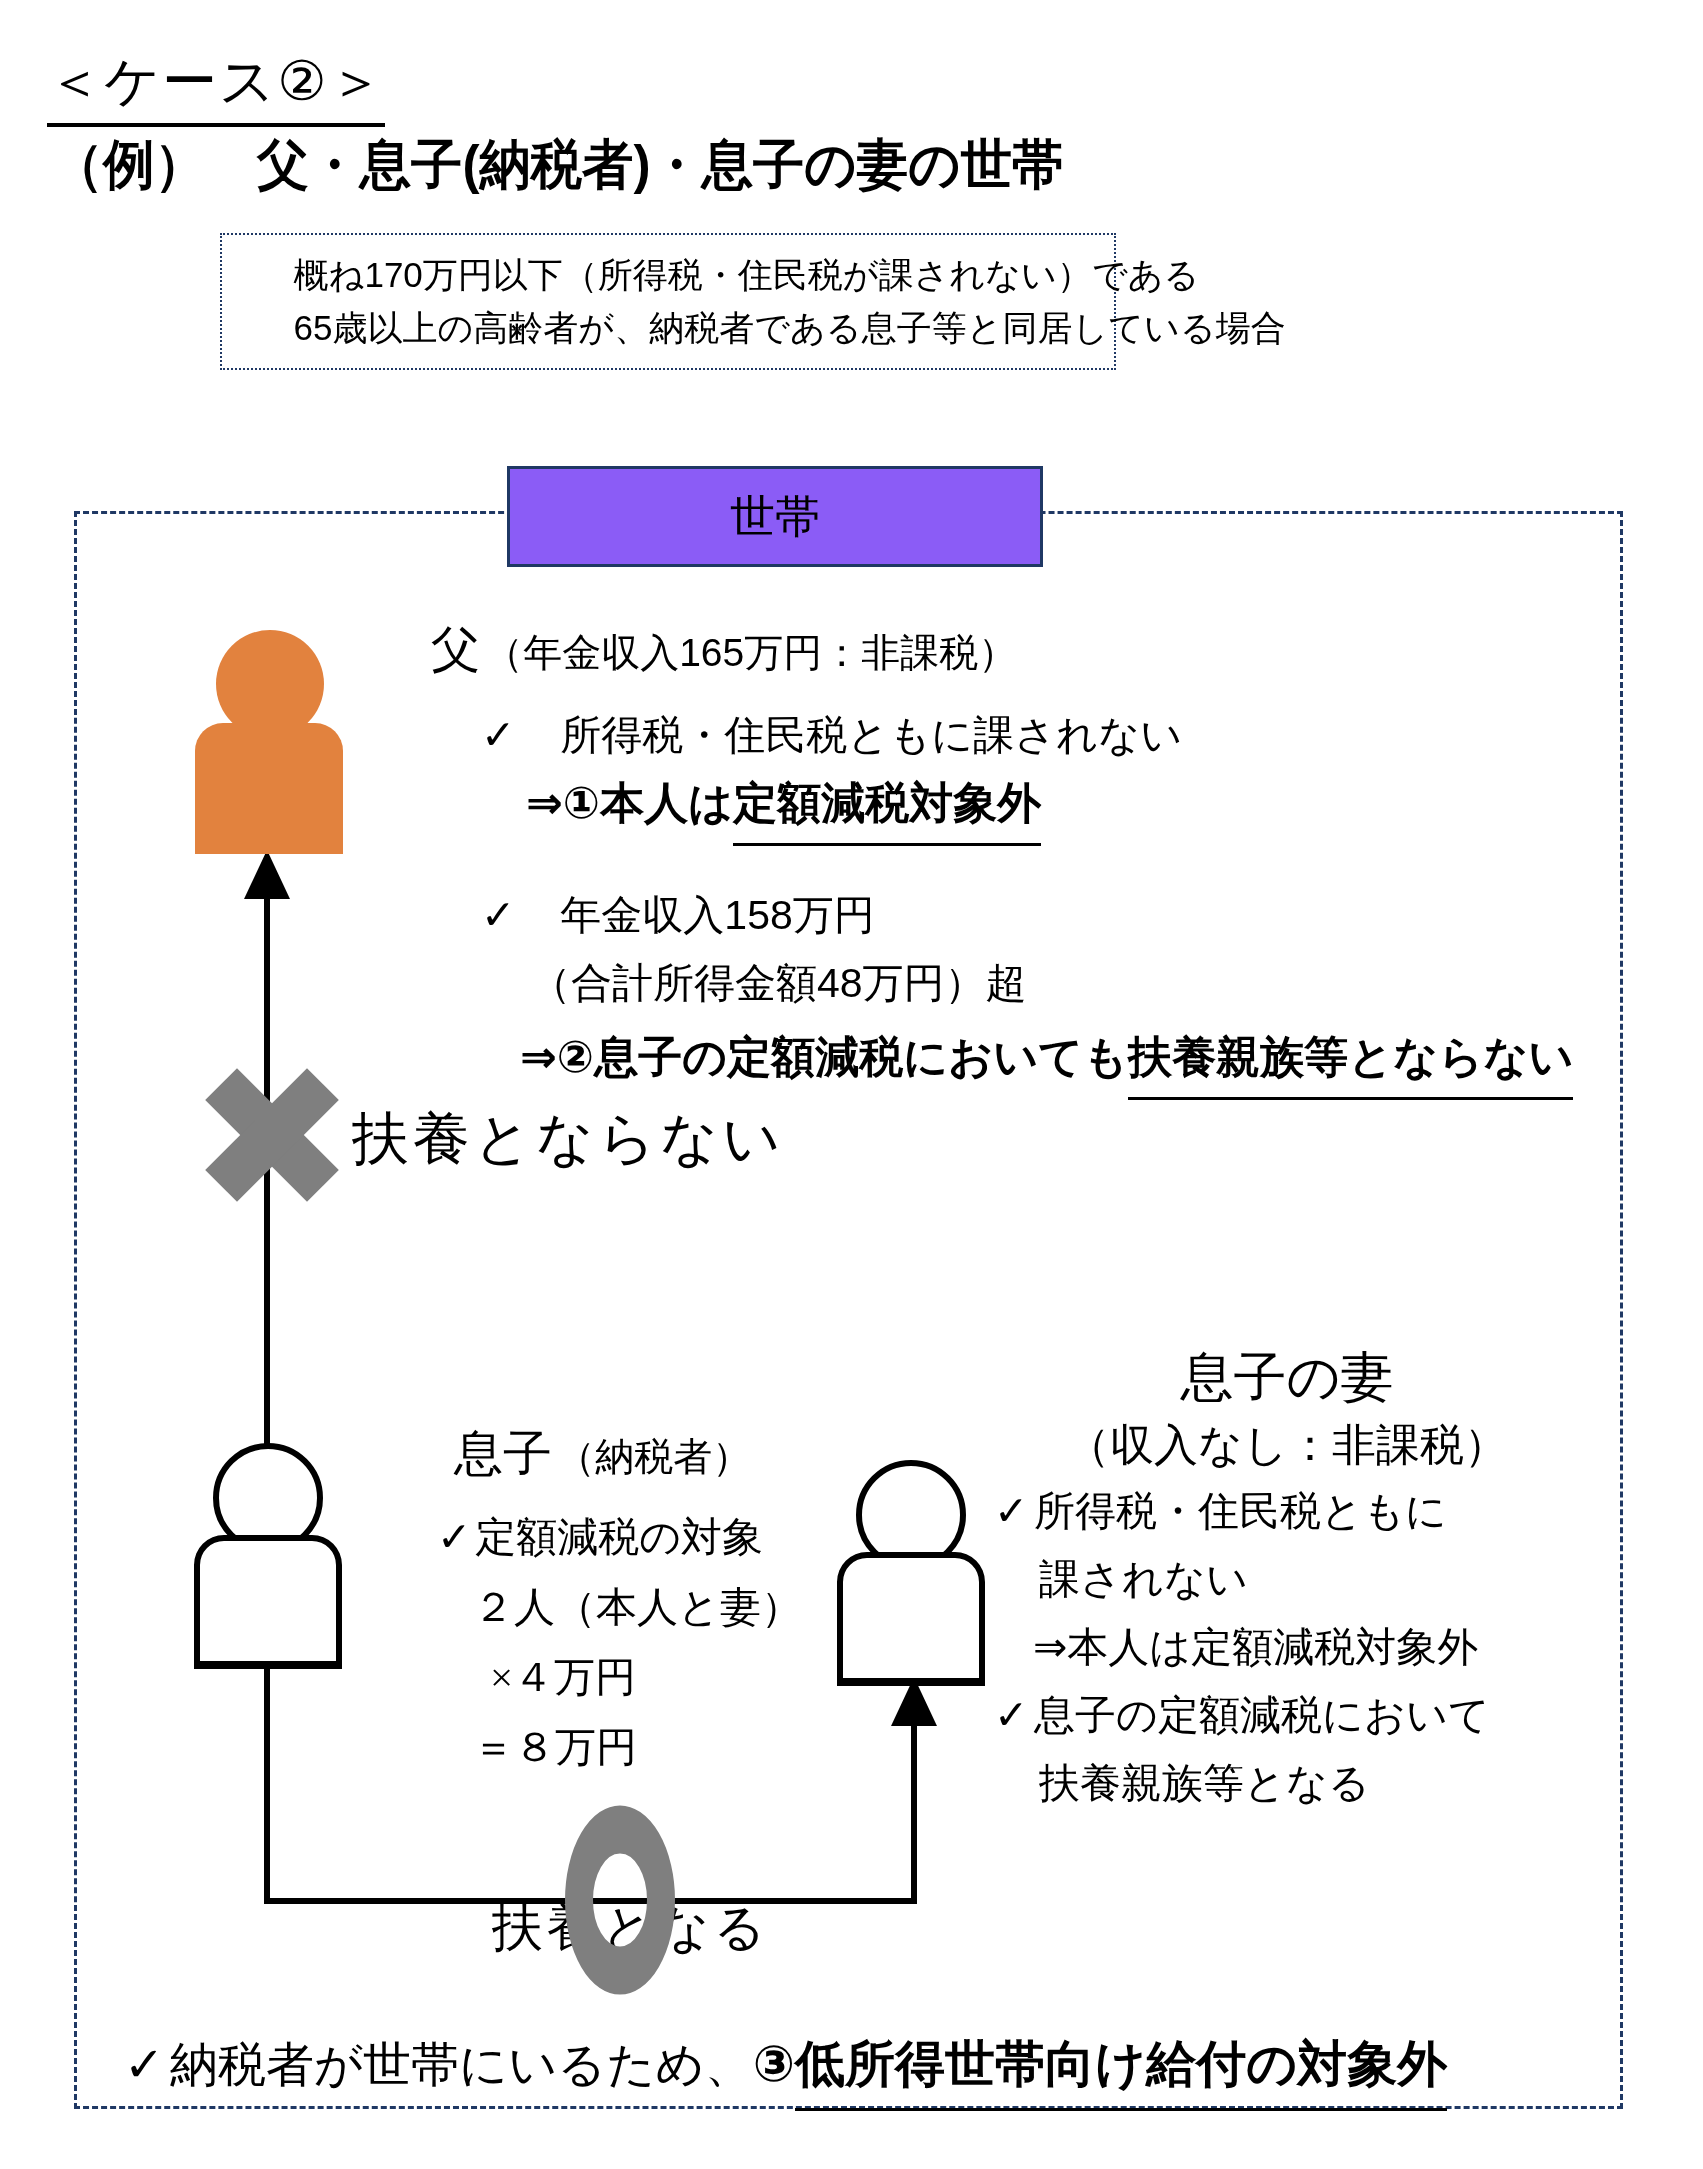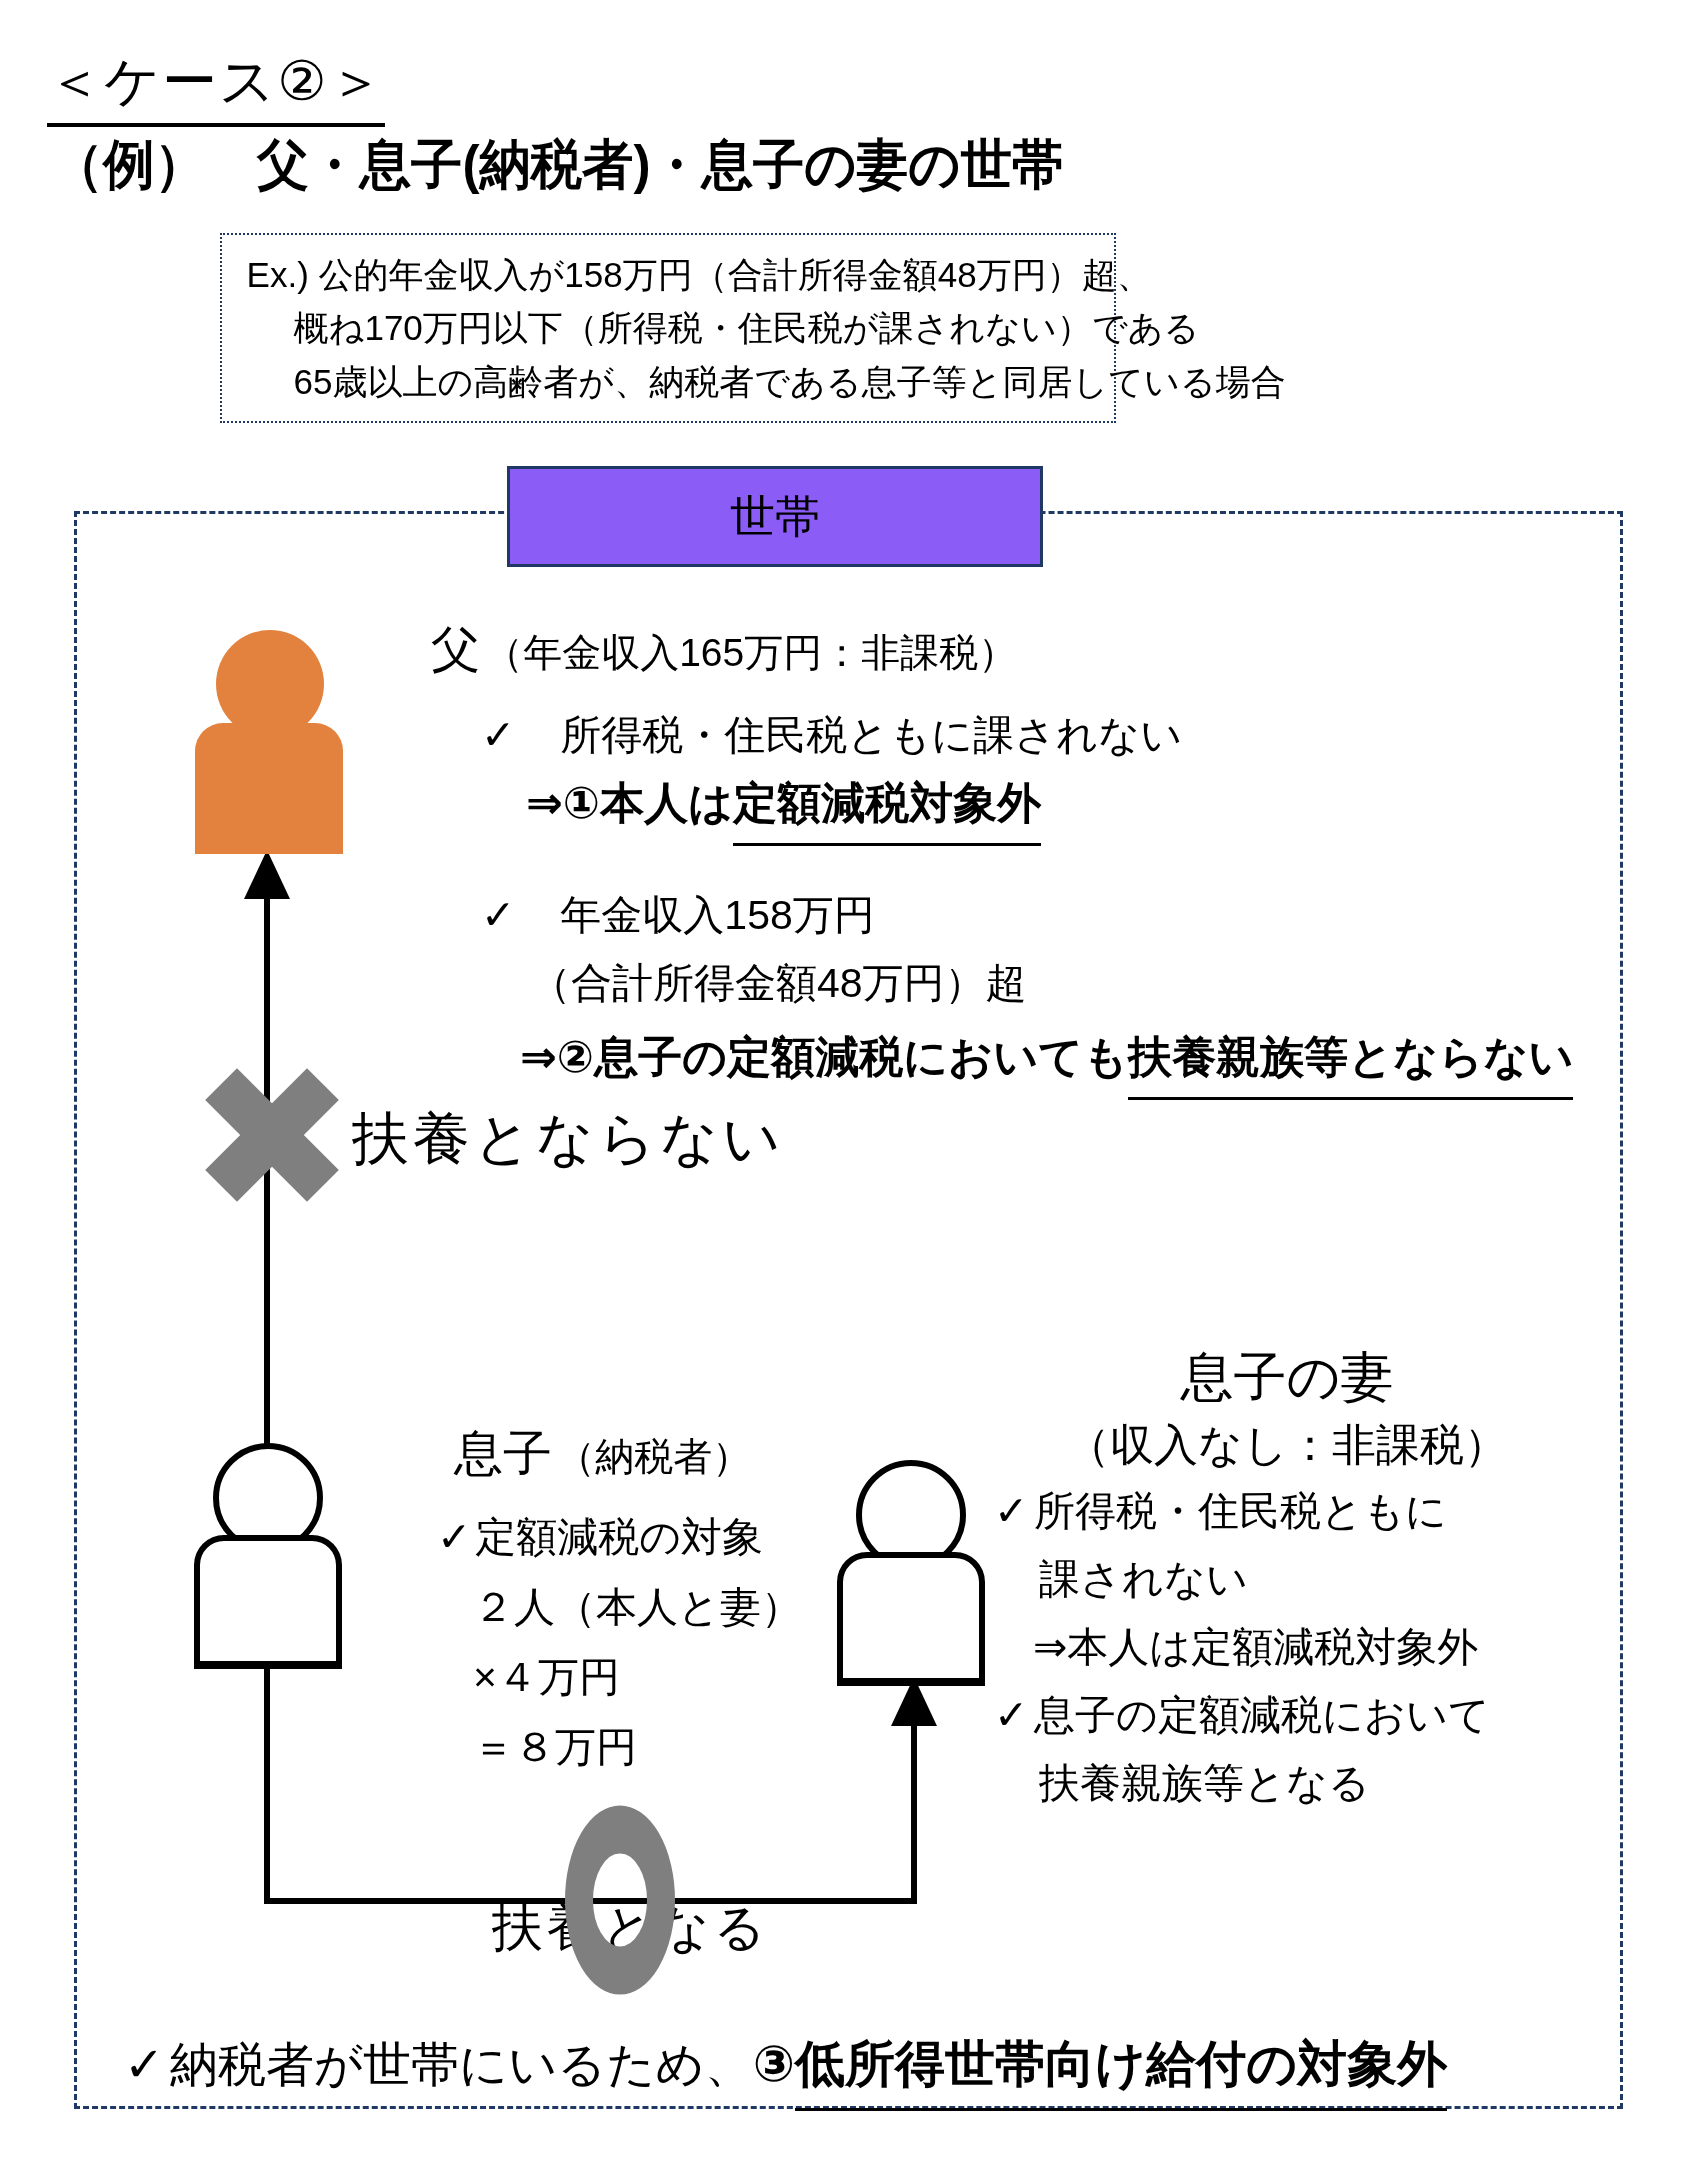--- a/index.html
+++ b/index.html
@@ -60,21 +60,20 @@
   .wife-center{text-align:center;}
   .z2{z-index:2;}
 </style>
 </head>
 <body>
 
 <div class="abs title nowrap">＜ケース②＞</div>
 <div class="abs subtitle nowrap">（例）　父・息子(納税者)・息子の妻の世帯</div>
 
 <div class="abs ex-box">
-  <div class="ex-line">Ex.) 公的年金収入が158万円（合計所得金額48万円）超、</div>
   <div class="ex-line ex-indent">概ね170万円以下（所得税・住民税が課されない）である</div>
   <div class="ex-line ex-indent">65歳以上の高齢者が、納税者である息子等と同居している場合</div>
 </div>
 
 <div class="abs household"></div>
 <div class="abs setai-box">
   <span>世帯</span>
 </div>
 
 <div class="abs line" style="left:264px;top:869px;width:5.7px;height:585px;"></div>
@@ -114,21 +113,21 @@
 </div>
 
 <div class="abs nowrap" style="left:454px;top:1421px;">
   <span class="big-name">息子</span>
   <span class="name-note">（納税者）</span>
 </div>
 <div class="abs body-text nowrap" style="left:437px;top:1510px;">
   <span class="check" style="margin-right:3.8px;">✓</span><span>定額減税の対象</span>
 </div>
 <div class="abs body-text nowrap" style="left:473px;top:1580px;">２人（本人と妻）</div>
-<div class="abs body-text nowrap" style="left:473px;top:1650px;">×４万円</div>
+<div class="abs body-text nowrap" style="left:490px;top:1650px;font-family:Liberation Serif, serif;">×４万円</div>
 <div class="abs body-text nowrap" style="left:473px;top:1720px;">＝８万円</div>
 
 <div class="abs outline z2" style="left:837px;top:1460px;width:150px;height:221px;">
   <div class="head" style="left:19px;top:0;width:98px;height:98px;"></div>
   <div class="torso" style="left:0;top:92px;width:136px;height:120px;"></div>
 </div>
 
 <div class="abs wife-center nowrap" style="left:1022px;top:1342px;width:530px;font-size:53px;">息子の妻</div>
 <div class="abs wife-center nowrap" style="left:1022px;top:1416px;width:530px;font-size:44px;">（収入なし：非課税）</div>
 <div class="abs body-text nowrap" style="left:994px;top:1484px;">

